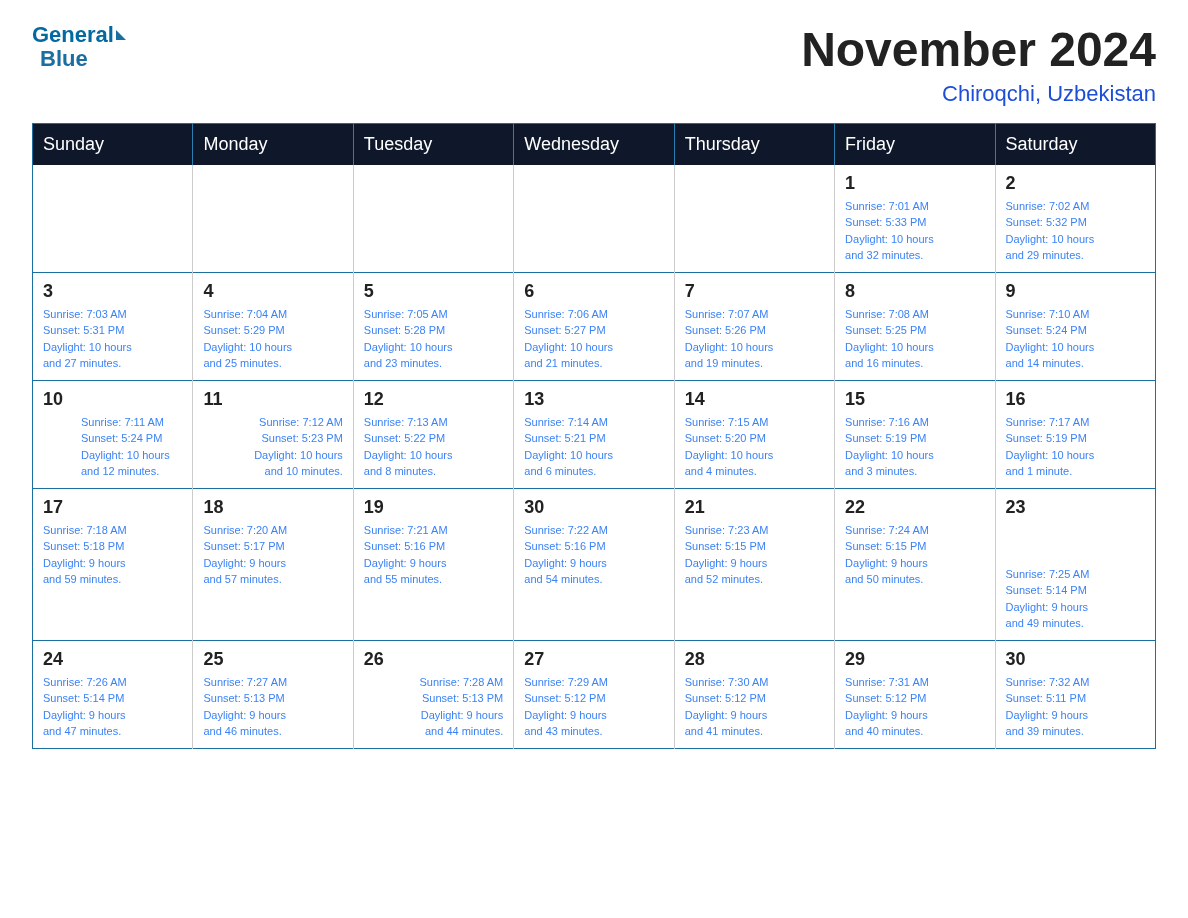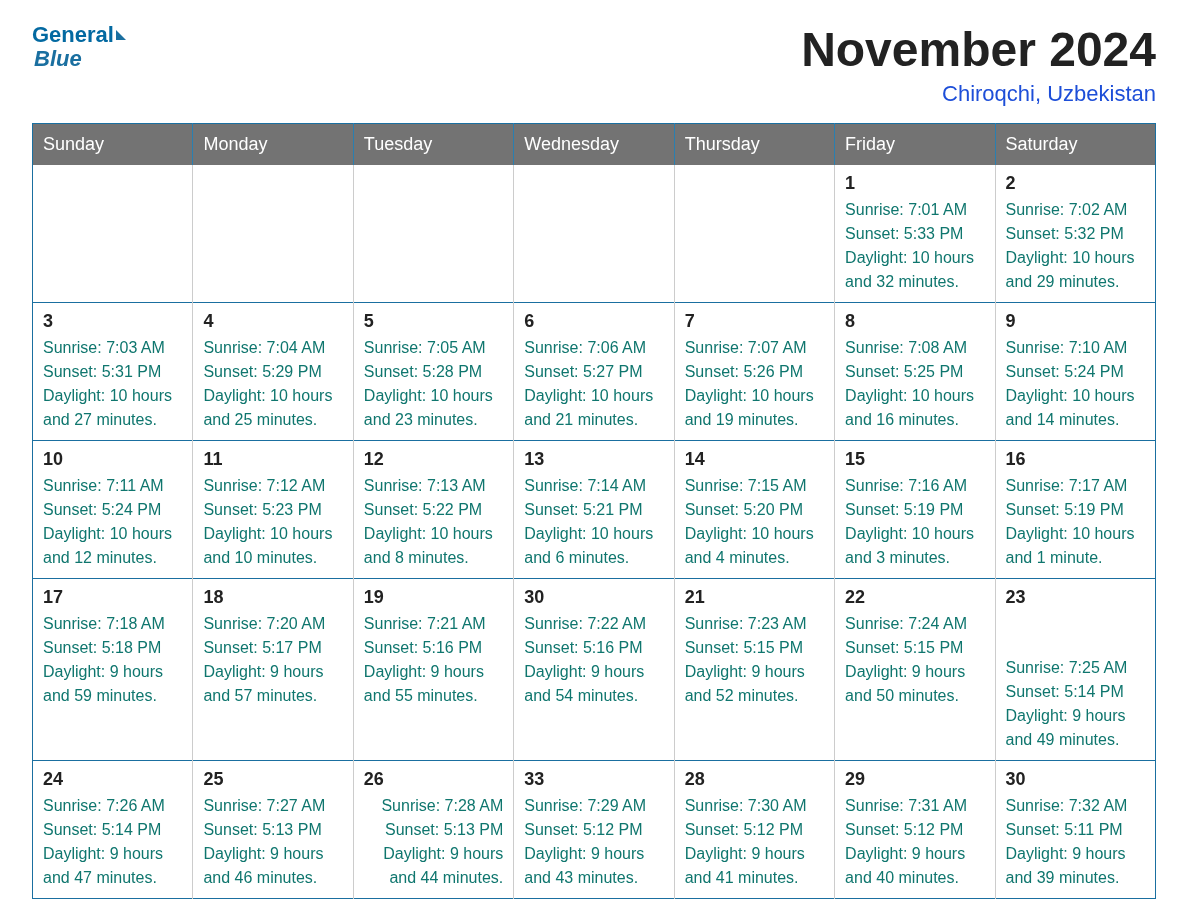--- a/index.html
+++ b/index.html
@@ -54,21 +54,21 @@
       font-size: 22px;
       color: #1d4ed8;
       margin-top: 4px;
     }
     .calendar-table {
       width: 100%;
       border-collapse: collapse;
       border: 1.5px solid #1a6fa0;
     }
     .calendar-table thead tr {
-      background-color: #737373;
+      background-color: #0f172a;
       color: #fff;
     }
     .calendar-table thead th {
       padding: 10px 10px;
       text-align: left;
       font-size: 18px;
       font-weight: normal;
       border-right: 1px solid #2a7fb0;
     }
     .calendar-table thead th:last-child { border-right: none; }
@@ -85,36 +85,36 @@
       width: 14.28%;
     }
     .calendar-table tbody td:last-child { border-right: none; }
     .day-number {
       font-size: 18px;
       font-weight: bold;
       color: #222;
       margin-bottom: 4px;
     }
     .sun-info {
-      font-size: 16px;
+      font-size: 11px;
       line-height: 1.5;
-      color: #0f766e;
+      color: #3b82f6;
     }
     .empty-cell { background: #fff; }
   </style>
 </head>
 <body>
 
 <div class="header-area">
   <div class="logo">
     <div class="logo-text">
       <span class="logo-general">General</span>
       <span class="logo-triangle"></span>
     </div>
-    <div style="margin-left:2px;font-style:italic;">
+    <div style="margin-left:8px;">
       <span class="logo-blue">Blue</span>
     </div>
   </div>
   <div class="title-area">
     <div class="month-title">November 2024</div>
     <div class="location">Chiroqchi, Uzbekistan</div>
   </div>
 </div>
 
 <table class="calendar-table">
@@ -198,28 +198,28 @@
           <div class="day-number">9</div>
           <div class="sun-info" style="white-space: pre-line;">Sunrise: 7:10 AM
 Sunset: 5:24 PM
 Daylight: 10 hours
 and 14 minutes.</div>
         </td>
       </tr>
       <tr>
         <td>
           <div class="day-number">10</div>
-          <div class="sun-info" style="white-space: pre-line;">Sunrise: 7:11 AM
+          <div class="sun-info" style="white-space: pre-line; margin-left: 38px;">Sunrise: 7:11 AM
 Sunset: 5:24 PM
 Daylight: 10 hours
 and 12 minutes.</div>
         </td>
         <td>
           <div class="day-number">11</div>
-          <div class="sun-info" style="white-space: pre-line;">Sunrise: 7:12 AM
+          <div class="sun-info" style="white-space: pre-line; text-align: right;">Sunrise: 7:12 AM
 Sunset: 5:23 PM
 Daylight: 10 hours
 and 10 minutes.</div>
         </td>
         <td>
           <div class="day-number">12</div>
           <div class="sun-info" style="white-space: pre-line;">Sunrise: 7:13 AM
 Sunset: 5:22 PM
 Daylight: 10 hours
 and 8 minutes.</div>
@@ -320,21 +320,21 @@
 and 46 minutes.</div>
         </td>
         <td>
           <div class="day-number">26</div>
           <div class="sun-info" style="white-space: pre-line; text-align: right;">Sunrise: 7:28 AM
 Sunset: 5:13 PM
 Daylight: 9 hours
 and 44 minutes.</div>
         </td>
         <td>
-          <div class="day-number">33</div>
+          <div class="day-number">27</div>
           <div class="sun-info" style="white-space: pre-line;">Sunrise: 7:29 AM
 Sunset: 5:12 PM
 Daylight: 9 hours
 and 43 minutes.</div>
         </td>
         <td>
           <div class="day-number">28</div>
           <div class="sun-info" style="white-space: pre-line;">Sunrise: 7:30 AM
 Sunset: 5:12 PM
 Daylight: 9 hours

